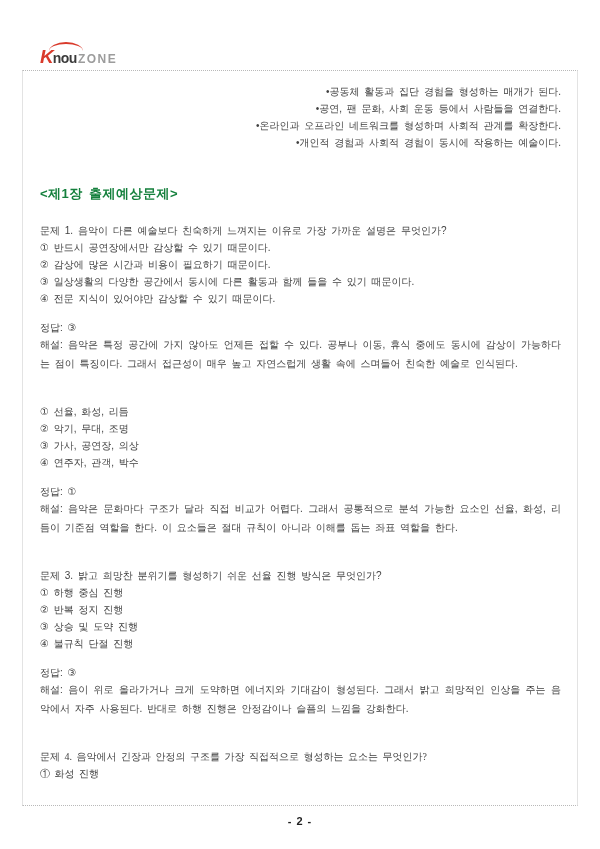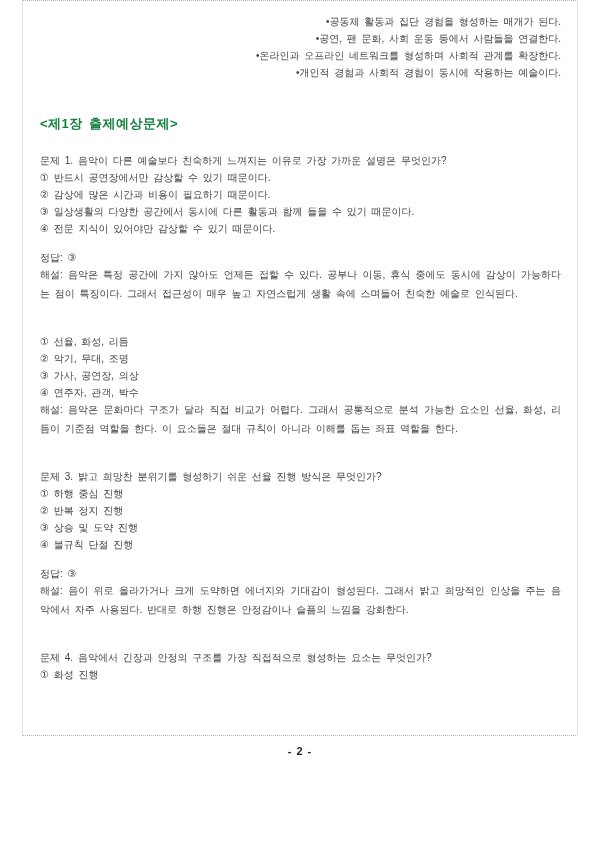--- a/index.html
+++ b/index.html
@@ -76,21 +76,21 @@
     font-size: 13px;
     font-weight: bold;
     color: #15803d;
     letter-spacing: 0.5px;
     line-height: 17px;
     margin-bottom: 20px;
   }
 
   
   .q-section { margin-bottom: 30px; }
-  .q-section.last { margin-bottom: 8px; }
+  .q-section.last { margin-bottom: 8px; font-family: Liberation Serif, serif; }
   .q-title { line-height: 17px; }
   .q-opt { line-height: 17px; }
   .ans { margin-top: 12px; line-height: 17px; }
   .exp { line-height: 18.5px; text-align: justify; }
 
   
   .footer {
     margin-top: 5px;
     text-align: center;
   }
@@ -99,20 +99,26 @@
     font-weight: bold;
     color: #1f1f1f;
     letter-spacing: 1px;
   }
 </style>
 </head>
 <body>
 
 <div class="page">
 
+  <div class="logo-wrap">
+    <div class="logo">
+      <span class="logo-swoosh"></span>
+      <span class="logo-k">K</span><span class="logo-nou">nou</span><span class="logo-zone">ZONE</span>
+    </div>
+  </div>
 
   <div class="content-box">
 
     <ul class="bullets">
       <li><span class="bullet-marker">•</span><span>공동체 활동과 집단 경험을 형성하는 매개가 된다.</span></li>
       <li><span class="bullet-marker">•</span><span>공연, 팬 문화, 사회 운동 등에서 사람들을 연결한다.</span></li>
       <li><span class="bullet-marker">•</span><span>온라인과 오프라인 네트워크를 형성하며 사회적 관계를 확장한다.</span></li>
       <li><span class="bullet-marker">•</span><span>개인적 경험과 사회적 경험이 동시에 작용하는 예술이다.</span></li>
     </ul>
 
@@ -126,20 +132,21 @@
       <p class="q-opt">④ 전문 지식이 있어야만 감상할 수 있기 때문이다.</p>
       <p class="ans">정답: ③</p>
       <p class="exp">해설: 음악은 특정 공간에 가지 않아도 언제든 접할 수 있다. 공부나 이동, 휴식 중에도 동시에 감상이 가능하다는 점이 특징이다. 그래서 접근성이 매우 높고 자연스럽게 생활 속에 스며들어 친숙한 예술로 인식된다.</p>
     </section>
 
     <section class="q-section">
       <p class="q-opt">① 선율, 화성, 리듬</p>
       <p class="q-opt">② 악기, 무대, 조명</p>
       <p class="q-opt">③ 가사, 공연장, 의상</p>
       <p class="q-opt">④ 연주자, 관객, 박수</p>
+      <p class="ans">정답: ①</p>
       <p class="exp">해설: 음악은 문화마다 구조가 달라 직접 비교가 어렵다. 그래서 공통적으로 분석 가능한 요소인 선율, 화성, 리듬이 기준점 역할을 한다. 이 요소들은 절대 규칙이 아니라 이해를 돕는 좌표 역할을 한다.</p>
     </section>
 
     <section class="q-section">
       <p class="q-title">문제 3. 밝고 희망찬 분위기를 형성하기 쉬운 선율 진행 방식은 무엇인가?</p>
       <p class="q-opt">① 하행 중심 진행</p>
       <p class="q-opt">② 반복 정지 진행</p>
       <p class="q-opt">③ 상승 및 도약 진행</p>
       <p class="q-opt">④ 불규칙 단절 진행</p>
       <p class="ans">정답: ③</p>

